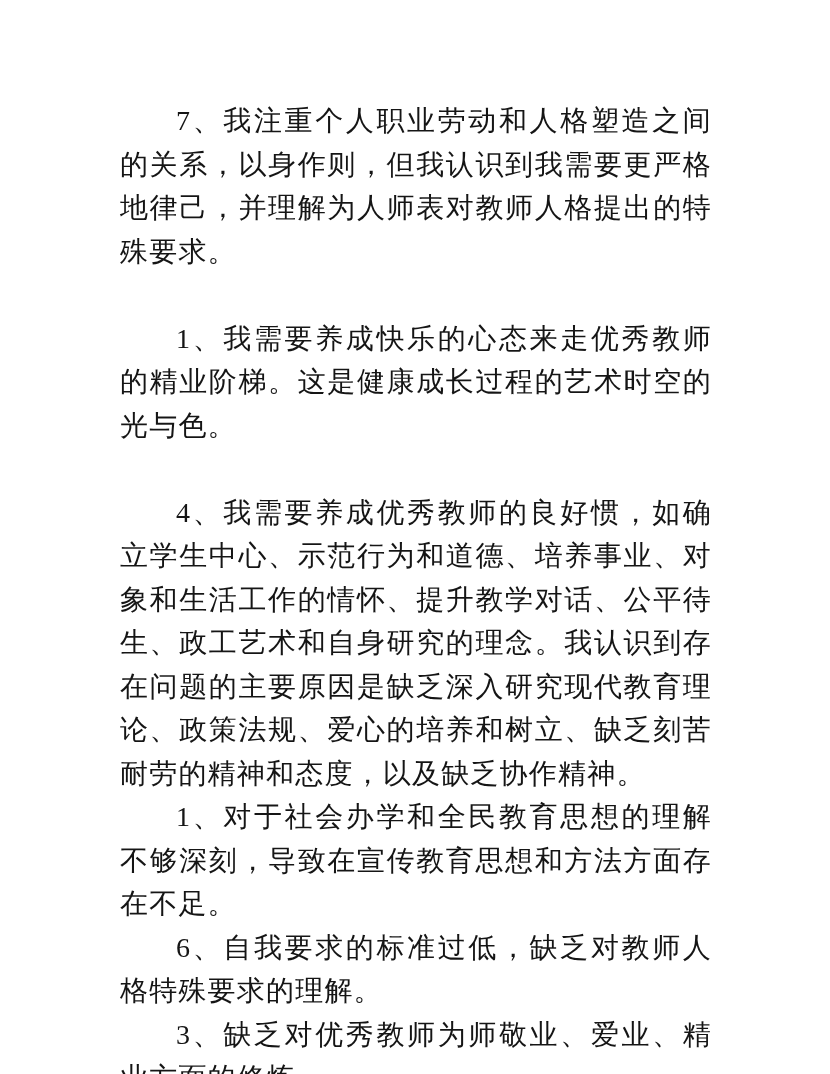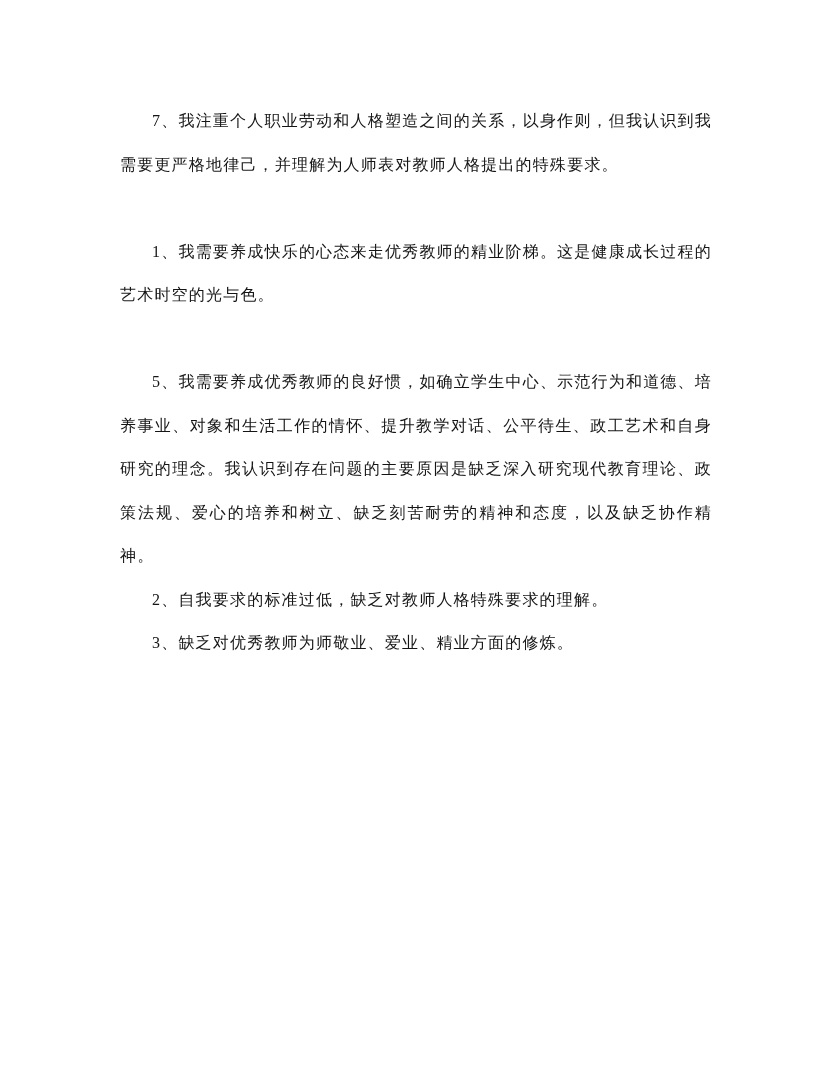--- a/index.html
+++ b/index.html
@@ -16,21 +16,21 @@
   }
   .page {
     position: absolute;
     inset: 0;
     box-sizing: border-box;
     padding: 99px 118px 0 120px;
     background: #ffffff;
   }
   .doc p {
     margin: 0;
-    font-size: 16px;
+    font-size: 28px;
     line-height: 43.5px;
     color: #151515;
     text-align: justify;
     text-indent: 2em;
     letter-spacing: 1.2px;
     word-break: break-all;
   }
   .doc p.gap-after {
     margin-bottom: 43.5px;
   }
@@ -51,17 +51,18 @@
 </style>
 </head>
 <body>
 
 <div class="watermark">觅知网</div>
 
 <div class="page">
   <div class="doc">
     <p class="gap-after">7、我注重个人职业劳动和人格塑造之间的关系，以身作则，但我认识到我需要更严格地律己，并理解为人师表对教师人格提出的特殊要求。</p>
     <p class="gap-after">1、我需要养成快乐的心态来走优秀教师的精业阶梯。这是健康成长过程的艺术时空的光与色。</p>
-    <p>5、我需要养成优秀教师的良好惯，如确立学生中心、示范行为和道德、培养事业、对象和生活工作的情怀、提升教学对话、公平待生、政工艺术和自身研究的理念。我认识到存在问题的主要原因是缺乏深入研究现代教育理论、政策法规、爱心的培养和树立、缺乏刻苦耐劳的精神和态度，以及缺乏协作精神。</p>
-    <p>2、自我要求的标准过低，缺乏对教师人格特殊要求的理解。</p>
+    <p>4、我需要养成优秀教师的良好惯，如确立学生中心、示范行为和道德、培养事业、对象和生活工作的情怀、提升教学对话、公平待生、政工艺术和自身研究的理念。我认识到存在问题的主要原因是缺乏深入研究现代教育理论、政策法规、爱心的培养和树立、缺乏刻苦耐劳的精神和态度，以及缺乏协作精神。</p>
+    <p>1、对于社会办学和全民教育思想的理解不够深刻，导致在宣传教育思想和方法方面存在不足。</p>
+    <p>6、自我要求的标准过低，缺乏对教师人格特殊要求的理解。</p>
     <p>3、缺乏对优秀教师为师敬业、爱业、精业方面的修炼。</p>
   </div>
 </div>
 
 </body></html>

